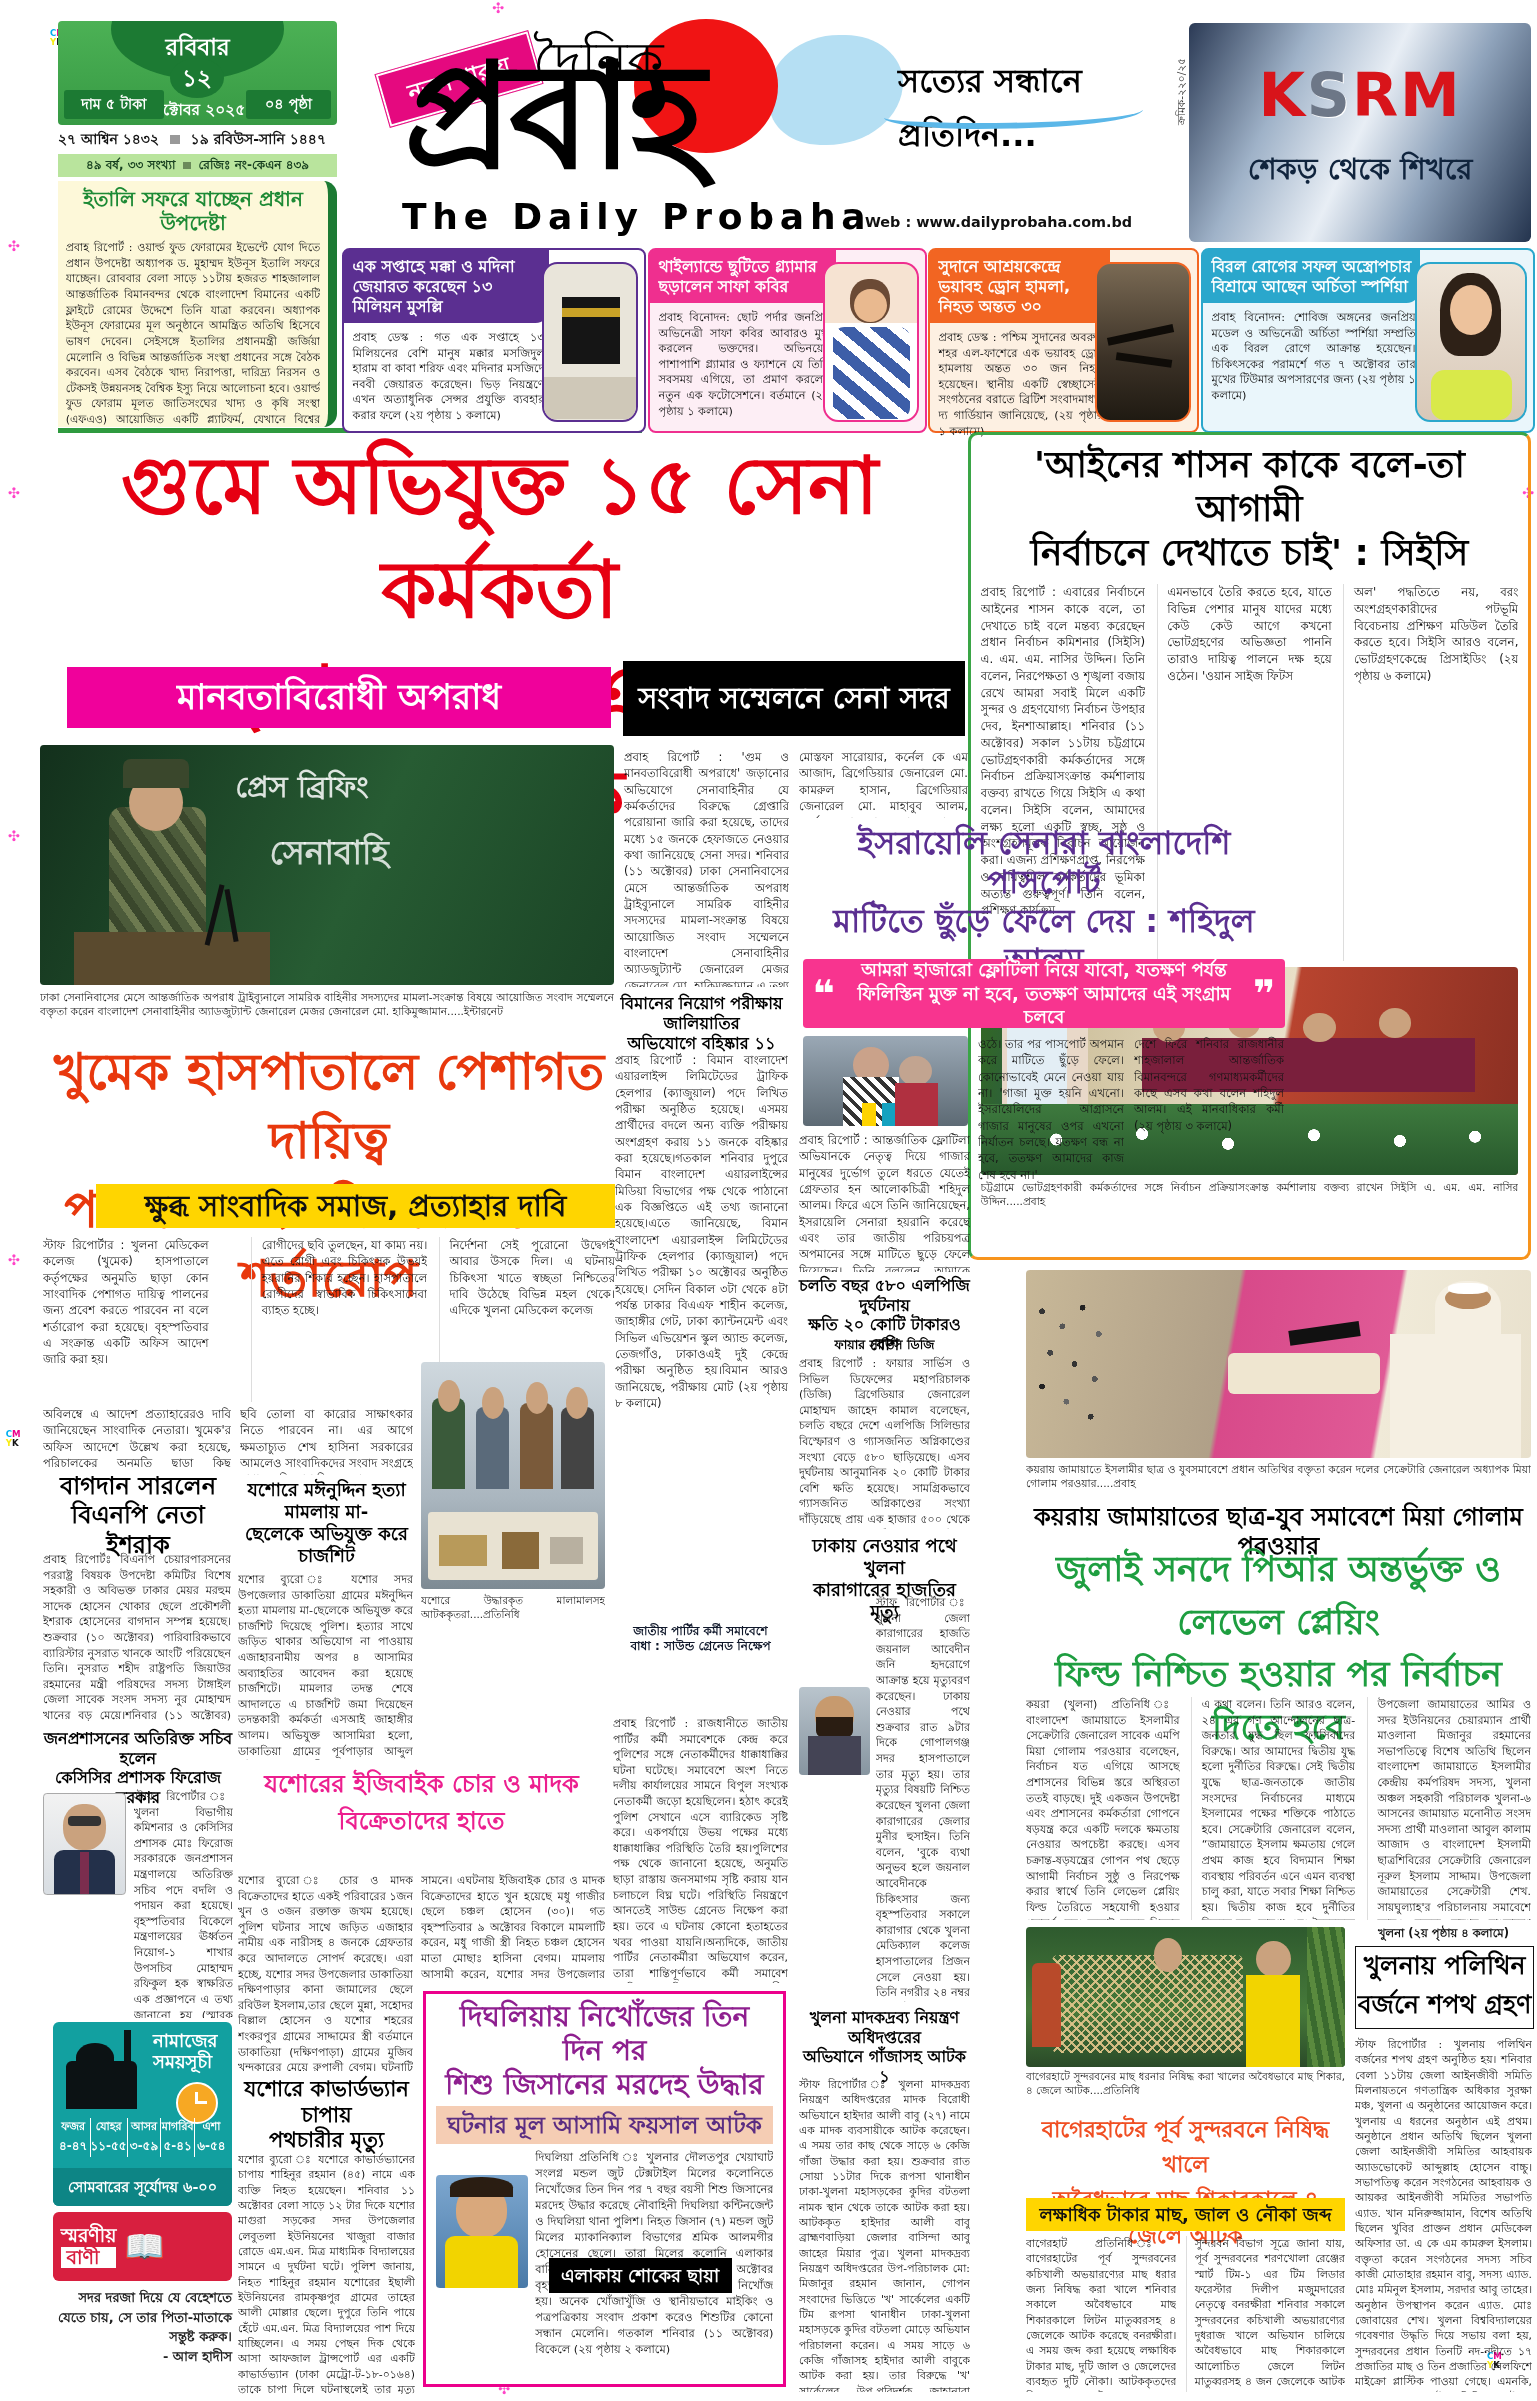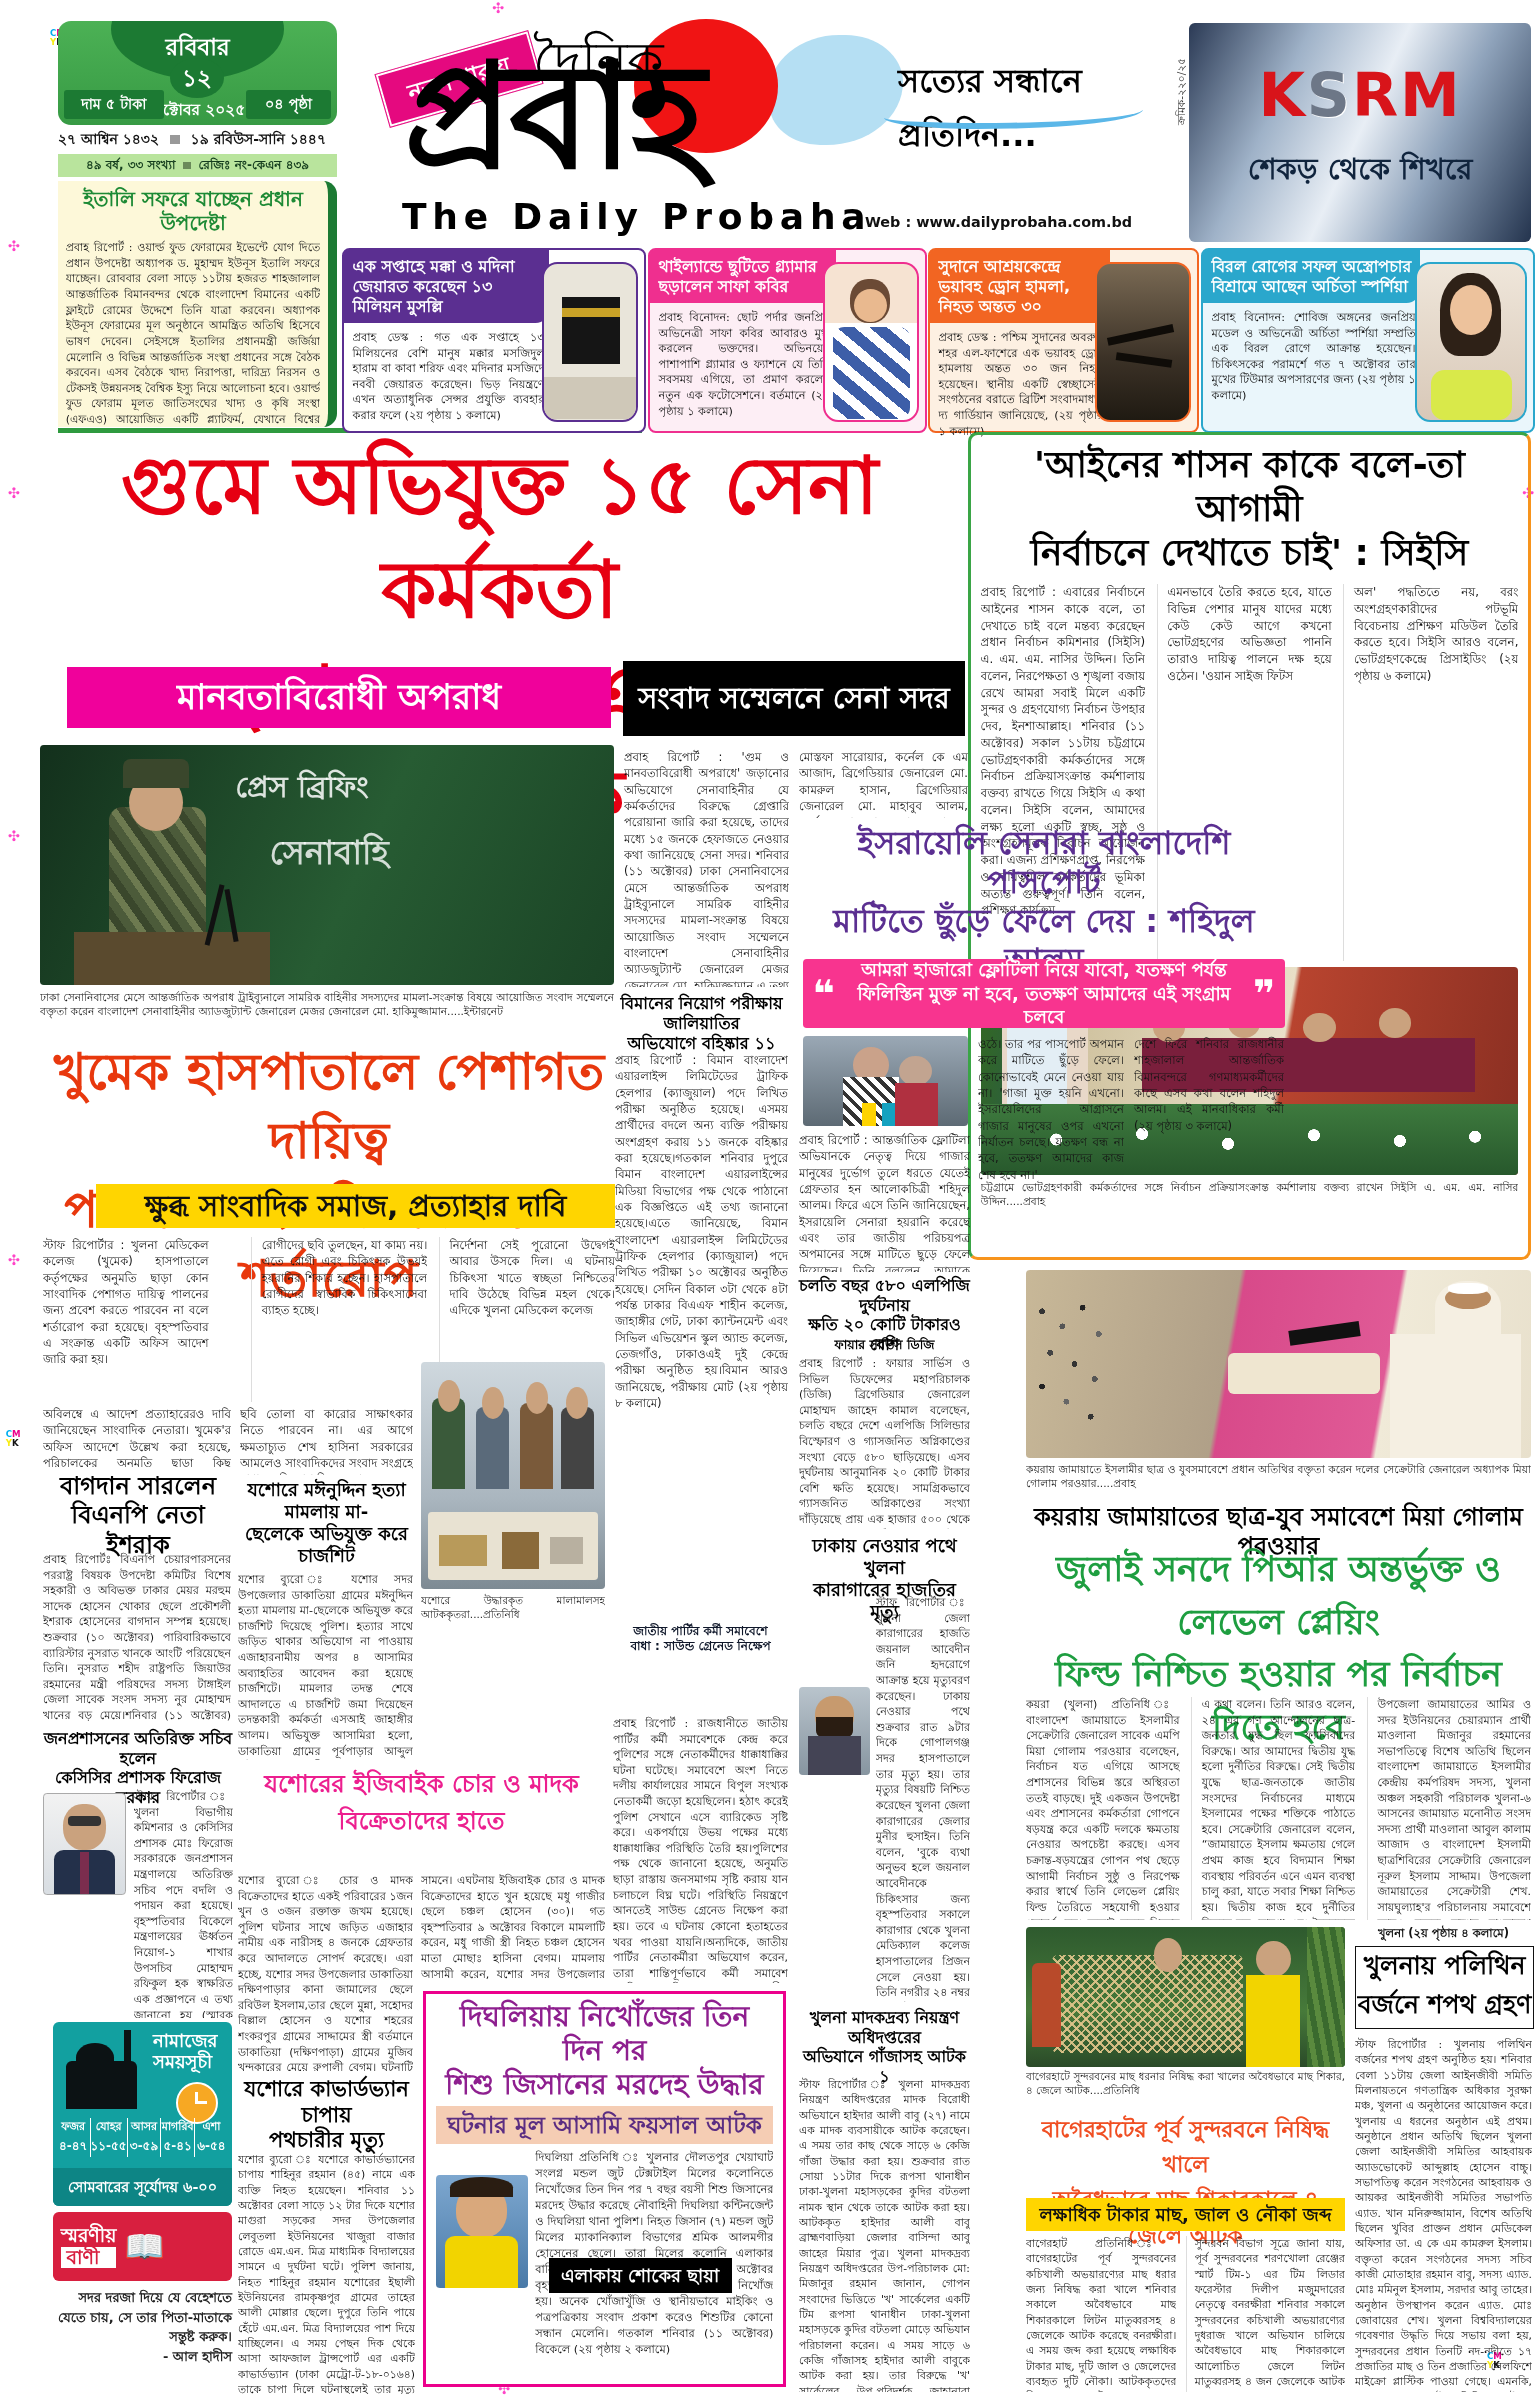--- a/index.html
+++ b/index.html
@@ -27,21 +27,21 @@
   <div class="cmyk" style="left:5.8px;top:1430px;"><span class="c">C</span><span class="m">M</span><br><span class="y">Y</span><span class="k">K</span></div>
   <div class="cmyk" style="left:1487px;top:2352px;"><span class="c">C</span><span class="m">M</span><br><span class="y">Y</span><span class="k">K</span></div>
   <div class="regmark" style="left:7.7px;top:238px;">✣</div>
   <div class="regmark" style="left:7.7px;top:485px;">✣</div>
   <div class="regmark" style="left:7.7px;top:828px;">✣</div>
   <div class="regmark" style="left:7.7px;top:1252px;">✣</div>
   <div class="regmark" style="left:492px;top:0px;">✣</div>
   <div class="regmark" style="left:498px;top:2381px;">✣</div>
   <div class="regmark" style="left:1522px;top:485px;">✣</div>
 
-  <div class="abs" style="left:58px;top:21px;width:279px;height:104px;background:linear-gradient(#4cb155,#379a44);border-radius:13px;overflow:hidden;">
+  <div class="abs" style="left:58px;top:21px;width:279px;height:104px;background:linear-gradient(#4cb155,#379a44);border-radius:4px;overflow:hidden;">
     <div class="abs" style="left:53px;top:-42px;width:173px;height:100px;background:#1c7a33;border-radius:50%;"></div>
     <div class="abs" style="left:0;top:7.7px;width:279px;text-align:center;color:#fff;font-weight:bold;font-size:23px;">রবিবার</div>
     <div class="abs" style="left:112px;top:37px;width:54px;height:40px;background:#1c7a33;border-radius:50%;color:#fff;font-weight:bold;font-size:23px;text-align:center;line-height:40px;">১২</div>
     <div class="abs" style="left:0;top:77px;width:279px;text-align:center;color:#fff;font-weight:bold;font-size:15.4px;">অক্টোবর ২০২৫</div>
     <div class="chip abs" style="left:5.8px;top:69px;width:100px;height:29px;line-height:29px;font-size:14.4px;">দাম ৫ টাকা</div>
     <div class="chip abs" style="left:188px;top:69px;width:85px;height:29px;line-height:29px;font-size:14.4px;">০৪ পৃষ্ঠা</div>
   </div>
   <div class="abs" style="left:58px;top:127px;width:279px;height:25px;display:flex;align-items:center;gap:11px;font-weight:bold;font-size:14px;">
     <span>২৭ আশ্বিন ১৪৩২</span>
     <span style="width:9.6px;height:9.6px;background:#999;display:inline-block;"></span>

